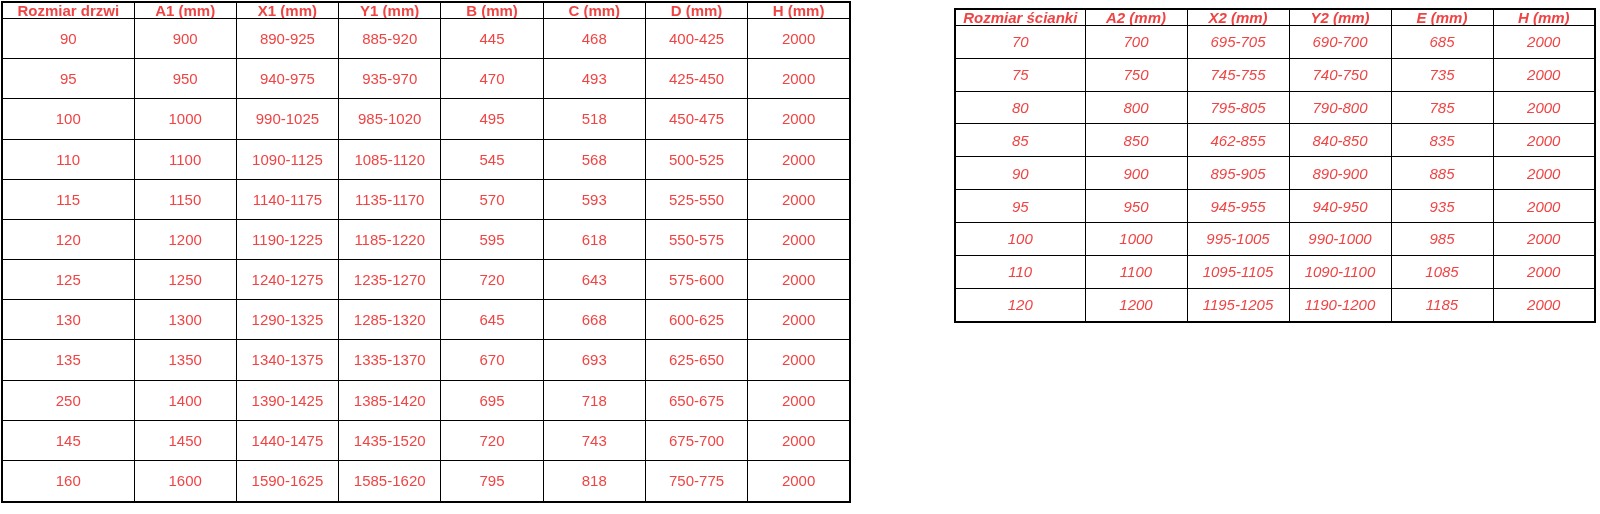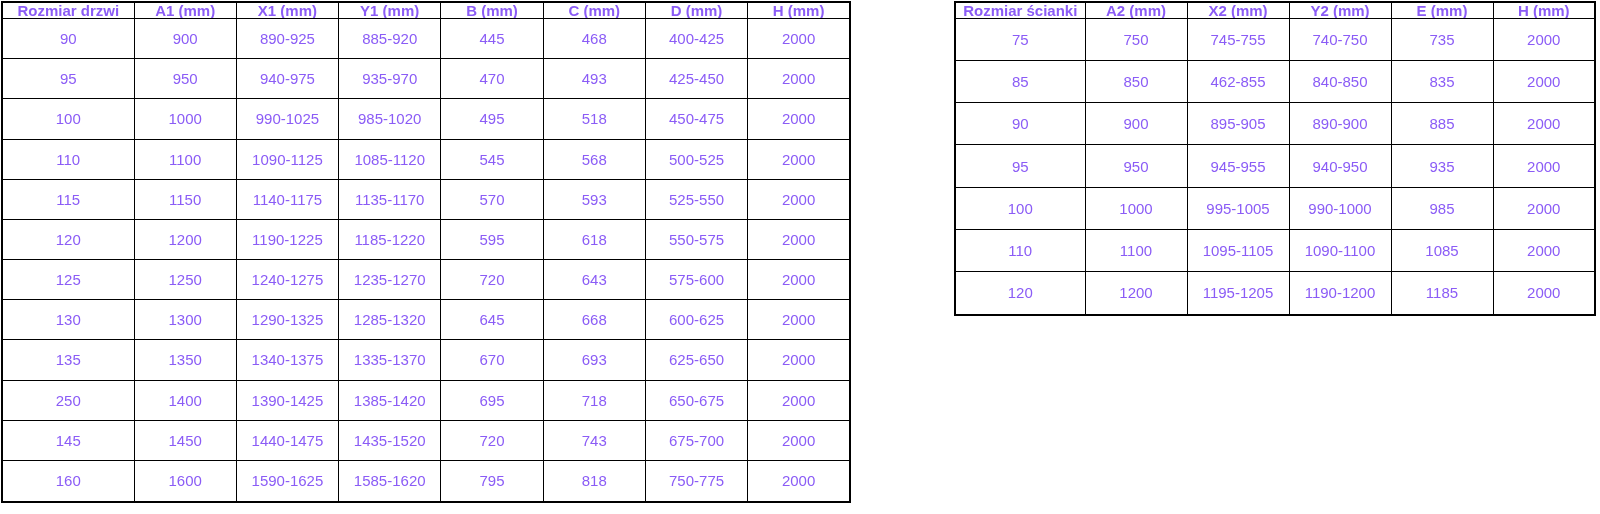--- a/index.html
+++ b/index.html
@@ -7,40 +7,41 @@
     margin: 0;
     padding: 0;
     background: #ffffff;
   }
   .canvas {
     position: relative;
     width: 1600px;
     height: 504px;
     background: #ffffff;
     font-family: "Liberation Sans", sans-serif;
-    color: #8b5cf6;
+    color: #ef4444;
   }
   table.spec-table {
     position: absolute;
     border-collapse: collapse;
     table-layout: fixed;
     background: #ffffff;
     border: 2px solid #000000;
   }
   #door-table {
     left: 1px;
     top: 1px;
     width: 850px;
     height: 502px;
   }
   #wall-table {
     left: 954px;
-    top: 1px;
+    top: 8px;
     width: 642px;
     height: 315px;
+    font-style: italic;
   }
   .spec-table th,
   .spec-table td {
     border: 1px solid #000000;
     text-align: center;
     vertical-align: middle;
     padding: 0 2px;
     font-size: 15px;
     line-height: 1;
     white-space: nowrap;
@@ -209,28 +210,44 @@
           <th>Rozmiar ścianki</th>
           <th>A2 (mm)</th>
           <th>X2 (mm)</th>
           <th>Y2 (mm)</th>
           <th>E (mm)</th>
           <th>H (mm)</th>
         </tr>
       </thead>
       <tbody>
         <tr>
+          <td>70</td>
+          <td>700</td>
+          <td>695-705</td>
+          <td>690-700</td>
+          <td>685</td>
+          <td>2000</td>
+        </tr>
+        <tr>
           <td>75</td>
           <td>750</td>
           <td>745-755</td>
           <td>740-750</td>
           <td>735</td>
           <td>2000</td>
         </tr>
         <tr>
+          <td>80</td>
+          <td>800</td>
+          <td>795-805</td>
+          <td>790-800</td>
+          <td>785</td>
+          <td>2000</td>
+        </tr>
+        <tr>
           <td>85</td>
           <td>850</td>
           <td>462-855</td>
           <td>840-850</td>
           <td>835</td>
           <td>2000</td>
         </tr>
         <tr>
           <td>90</td>
           <td>900</td>

